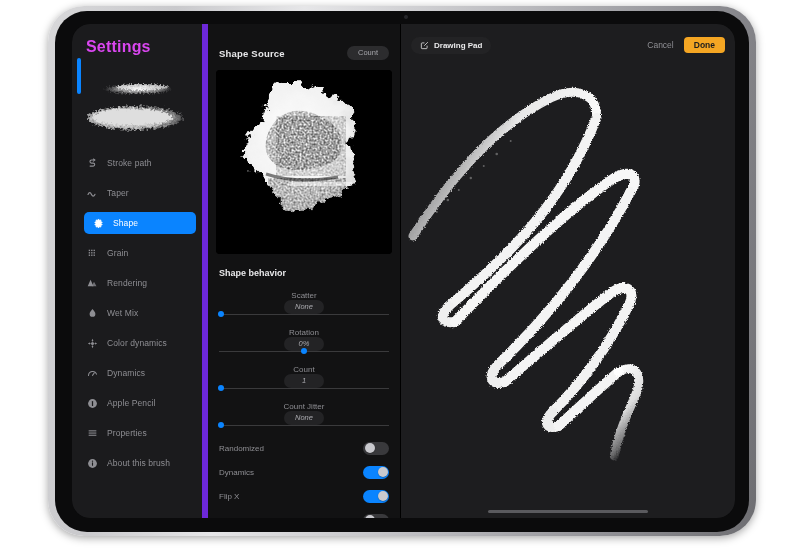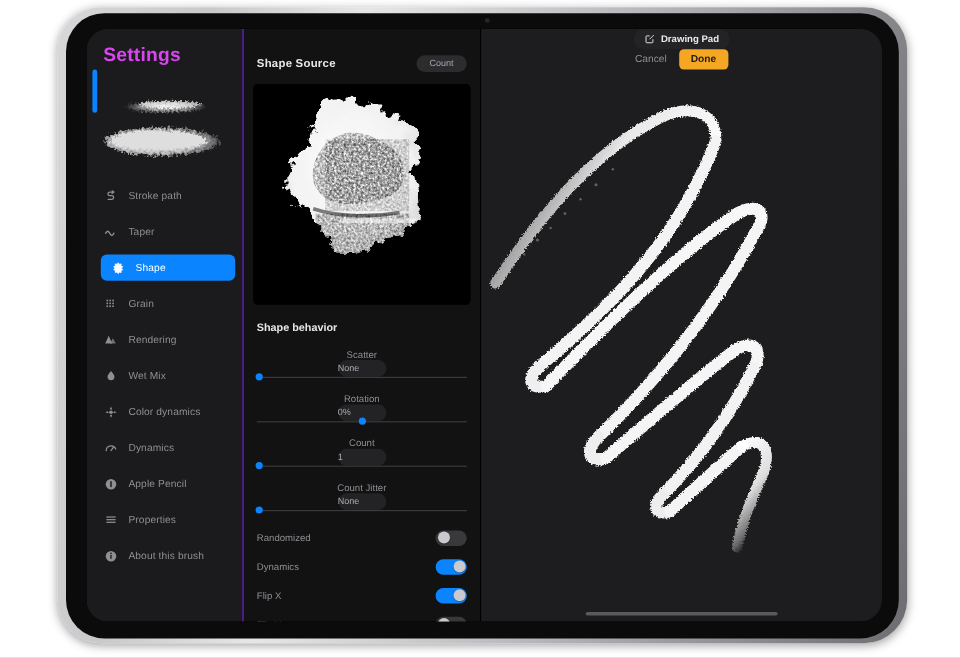--- a/index.html
+++ b/index.html
@@ -68,21 +68,21 @@
   .nav-item.active { background: #0a84ff; color: #ffffff; margin-left: 12px; }
   .nav-item.active .ic svg { stroke: #fff; fill: #fff; }
   .ic { width: 11px; height: 11px; display:flex; align-items:center; justify-content:center; flex:0 0 11px; }
   .ic svg { width: 11px; height: 11px; display:block; }
 
   
   .panel {
     width: 198px; flex: 0 0 198px; height: 100%;
     background: #121213;
     position: relative;
-    border-left: 1px solid #6d28d9;
+    border-left: 6px solid #6d28d9;
   }
   .panel-head {
     height: 26px; display:flex; align-items:center; justify-content:space-between;
     padding: 0 11px 0 11px; margin-top: 16px;
   }
   .panel-title { color:#e8e8ea; font-size:9.5px; font-weight:bold; letter-spacing:.2px; }
   .pill-btn {
     background:#2c2c2e; color:#a6a6ab; font-size:7.5px;
     border-radius: 9px; padding: 3px 11px; border: none; line-height:1;
   }
@@ -90,21 +90,21 @@
     margin: 4px 8px 0 8px; height: 184px;
     background: #000; border-radius: 4px; position: relative; overflow: hidden;
   }
   .sec-title { color:#e8e8ea; font-size:9px; font-weight:bold; padding: 14px 0 4px 11px; }
 
   .row { padding: 0 11px; margin-top: 9px; }
   .row-top { display:flex; align-items:center; justify-content:space-between; height: 13px; flex-direction: column; }
   .row-label { color:#8e8e93; font-size:8px; }
   .val-pill {
     background:#232325; color:#a9a9ae; font-size:7.5px;
-    border-radius: 8px; padding: 3px 0; width: 40px; line-height:1;
+    border-radius: 8px; padding: 3px 0; width: 40px; text-align:center; line-height:1;font-style:italic;
   }
   .track { position: relative; height: 10px; margin-top: 5px; }
   .track:before {
     content:''; position:absolute; left:0; right:0; top:4.5px; height:1px; background:#3a3a3c;
   }
   .knob {
     position:absolute; top:2px; width:6px; height:6px; border-radius:50%;
     background:#0a84ff; transform: translateX(-3px);
   }
 
@@ -124,23 +124,22 @@
   }
   .switch.on .thumb { left: 14.5px; }
 
   
   .pad {
     flex: 1 1 auto; height: 100%;
     background: #1d1d1f; position: relative;
     border-left: 1px solid #000;
   }
   .pad-bar {
-    height: 42px; display:flex; align-items:center; 
+    height: 42px; display:flex; align-items:center; justify-content:space-between;
     padding: 0 10px 0 10px;
-    flex-direction: column;
   }
   .pad-chip {
     display:flex; align-items:center; gap:5px;
     background:#232325; border-radius: 9px; padding: 4px 9px;
   }
   .pad-chip span { color:#e9e9eb; font-size:8px; font-weight:bold; }
   .pad-actions { display:flex; align-items:center; gap:10px; }
   .cancel-btn { color:#8e8e93; font-size:8.5px; background:none; border:none; }
   .done-btn {
     background:#f5a623; color:#1c1c1e; font-size:8.5px; font-weight:bold;

